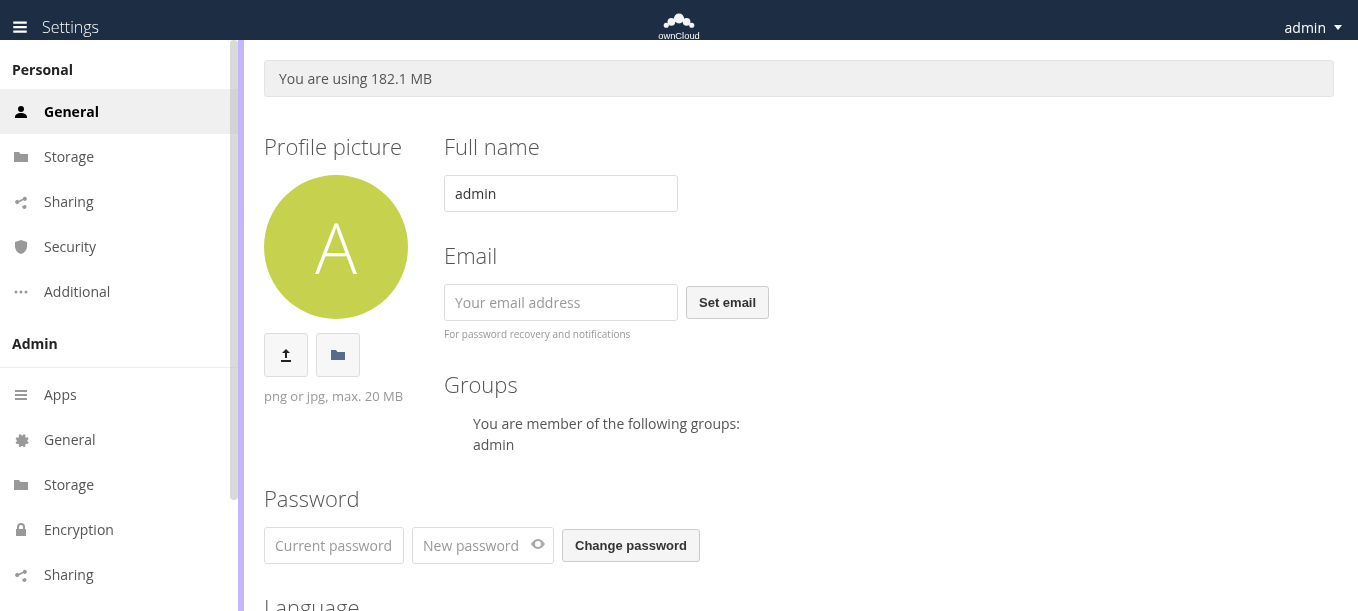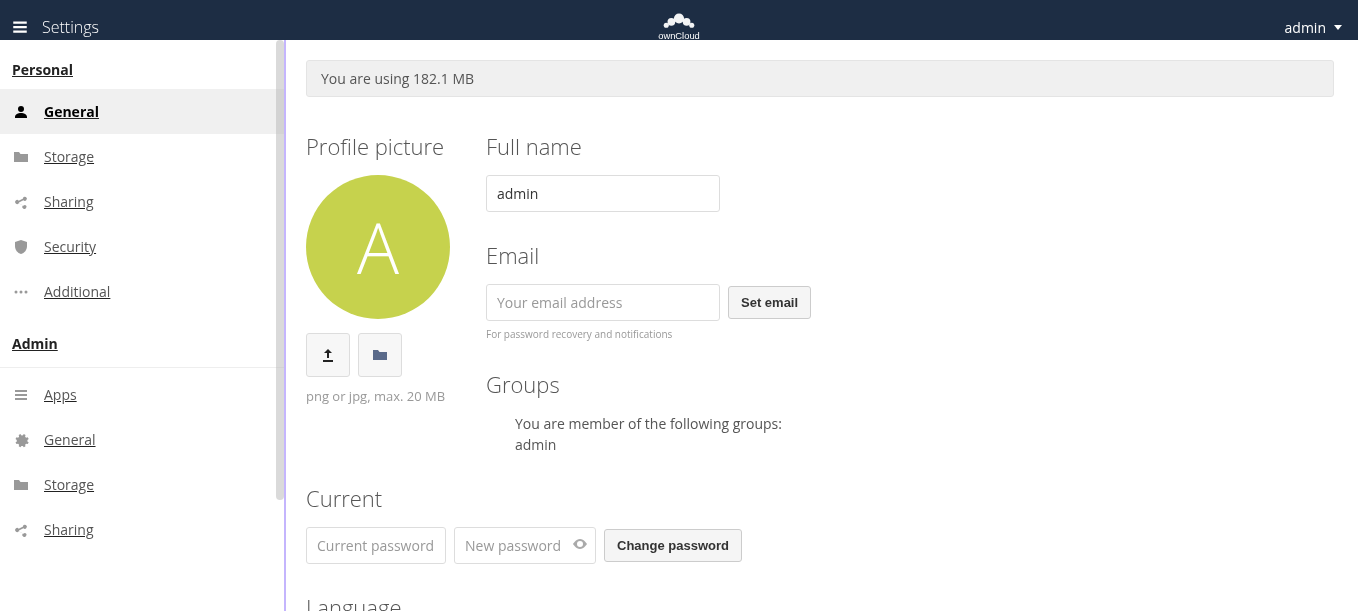--- a/index.html
+++ b/index.html
@@ -38,26 +38,25 @@
 .header-logo svg { height: 34px; width: auto; }
 .header-right {
   display: flex; align-items: center; gap: 4px; padding-right: 10px;
   cursor: pointer; font-size: 14px; font-weight: 400;
 }
 .header-right .caret { width:0;height:0;border-left:4px solid transparent;border-right:4px solid transparent;border-top:5px solid #fff; margin-left:4px;}
 
 
 .layout { display: flex; height: calc(611px - 40px); }
 .sidebar {
-  width: 286px;
+  width: 244px;
   background: #fff;
-  border-right: 2px solid #c4b5fd;
+  border-right: 6px solid #c4b5fd;
   position: relative;
   overflow-y: auto;
-  text-decoration: underline;
 }
 .scroll-indicator {
   position:absolute; right:0; top:0; width:8px; height:460px;
   background:#bcbcbc; border-radius:4px; opacity:.55;
 }
 .section-title {
   font-weight: 700; font-size: 14px; padding: 20px 12px 10px 12px; color:#222;
 }
 .nav-item {
   display:flex; align-items:center; gap:14px;
@@ -253,20 +252,28 @@
         </span>
       <span class="nav-label">General</span>
     </div>
     <div class="nav-item">
       <span class="nav-icon">
           <svg viewBox="0 0 16 16">
             <use href="#i-folder"></use>
           </svg>
         </span>
       <span class="nav-label">Storage</span>
+    </div>
+    <div class="nav-item">
+      <span class="nav-icon">
+          <svg viewBox="0 0 16 16">
+            <use href="#i-lock"></use>
+          </svg>
+        </span>
+      <span class="nav-label">Encryption</span>
     </div>
     <div class="nav-item">
       <span class="nav-icon">
           <svg viewBox="0 0 16 16">
             <use href="#i-share"></use>
           </svg>
         </span>
       <span class="nav-label">Sharing</span>
     </div>
   </div>
@@ -312,21 +319,21 @@
           <h2>Groups</h2>
           <div class="groups-text">
             <div>You are member of the following groups:</div>
             <div>admin</div>
           </div>
         </div>
       </div>
     </div>
 
     <div class="section">
-      <h2>Current</h2>
+      <h2>Password</h2>
       <div class="pw-row">
         <input type="password" class="pw-input" placeholder="Current password" style="">
         <span class="pw-new-wrap">
           <input type="password" class="pw-new" placeholder="New password" style="">
           <span class="eye-icon">
             <svg viewBox="0 0 16 16">
                 <use href="#i-eye"></use>
               </svg>
           </span>
         </span>

